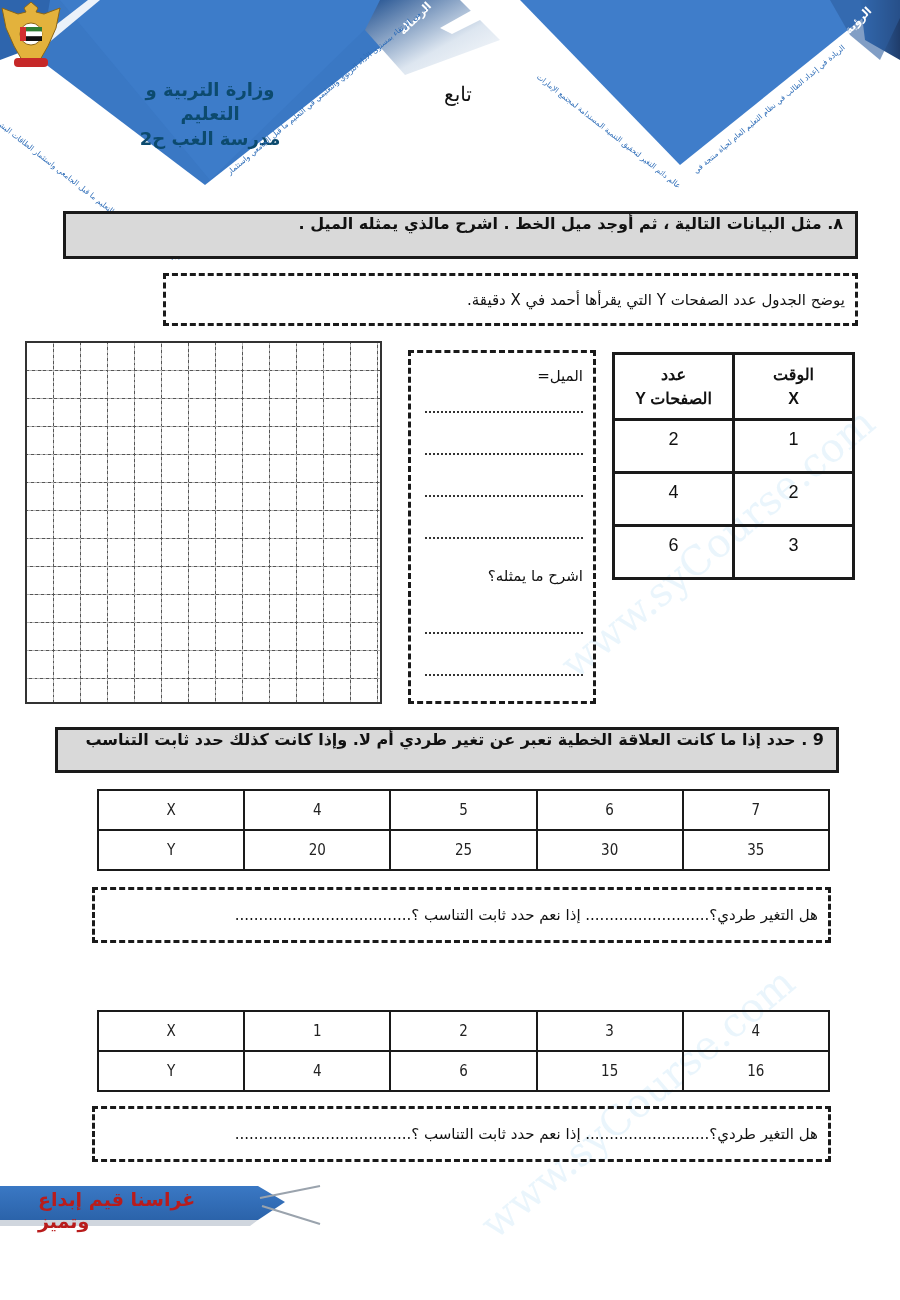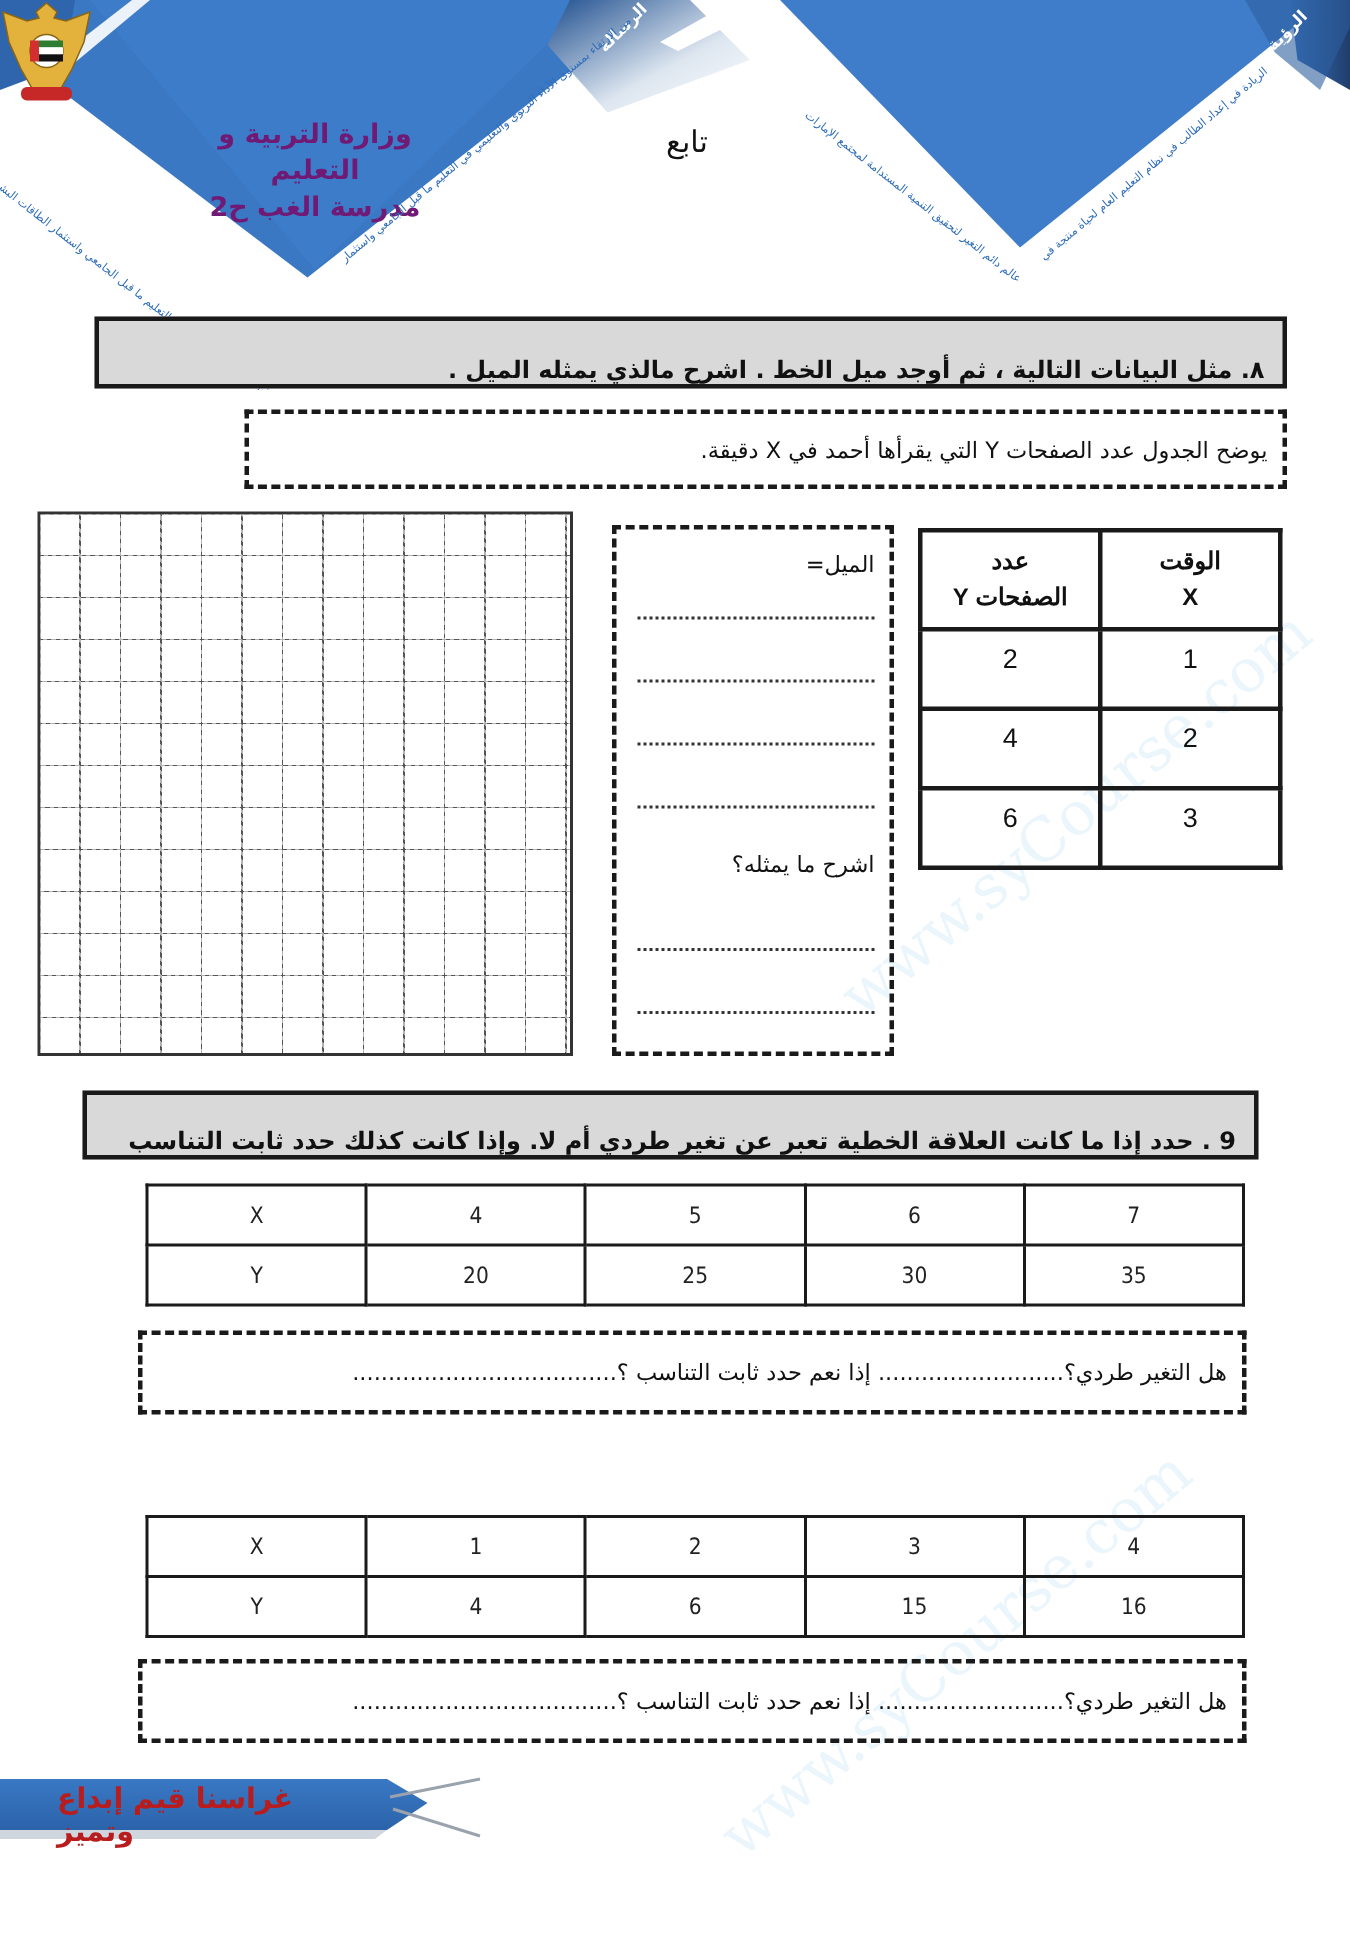--- a/index.html
+++ b/index.html
@@ -2,32 +2,32 @@
 <html><head>
 <meta charset="utf-8">
 <style>
   * { box-sizing: border-box; margin: 0; padding: 0; }
   html, body { width: 900px; height: 1300px; background: #ffffff; overflow: hidden; }
   body { position: relative; font-family: "DejaVu Sans", sans-serif; color: #111; }
 
   
   .banner { position: absolute; left: 0; top: 0; width: 900px; height: 260px; overflow: hidden; }
   .banner svg { position: absolute; left: 0; top: 0; }
-  .ministry { position: absolute; left: 120px; top: 78px; width: 180px; text-align: center; color: #701a75; font-weight: bold; direction: rtl; }
+  .ministry { position: absolute; left: 120px; top: 78px; width: 180px; text-align: center; color: #0c4a6e; font-weight: bold; direction: rtl; }
   .ministry .l1 { font-size: 18px; line-height: 24px; }
   .ministry .l2 { font-size: 18px; line-height: 26px; }
   .emblem { position: absolute; left: 180px; top: 6px; width: 62px; height: 70px; }
   .tab-label { position: absolute; left: 444px; top: 82px; font-family: "DejaVu Serif", serif; font-size: 20px; direction: rtl; }
   .vertex-label { position: absolute; color: #fff; font-size: 11px; font-weight: bold; direction: rtl; }
   .vertex-label.risala { left: 395px; top: 12px; transform: rotate(-45deg); }
   .vertex-label.ruya { left: 842px; top: 14px; transform: rotate(-45deg); }
   .slogan { position: absolute; color: #2e6db8; font-size: 7.5px; white-space: nowrap; direction: rtl; }
 
   
-  .q-header { position: absolute; background: #d9d9d9; border: 3px solid #1a1a1a; direction: rtl; font-weight: bold; font-size: 16px; padding: 0 12px; display: flex; align-items: flex-end; }
+  .q-header { position: absolute; background: #d9d9d9; border: 3px solid #1a1a1a; direction: rtl; font-weight: bold; font-size: 16px; padding: 0 12px; display: flex; align-items: flex-start; }
   .q8 { left: 63px; top: 211px; width: 795px; height: 48px; }
   .q9 { left: 55px; top: 727px; width: 784px; height: 46px; }
 
   .dashed-box { position: absolute; border: 3px dashed #1a1a1a; direction: rtl; }
   .intro { left: 163px; top: 273px; width: 695px; height: 53px; display: flex; align-items: center; padding: 0 10px; font-size: 15px; }
 
   
   .graph { position: absolute; left: 25px; top: 341px; width: 357px; height: 363px; border: 2px solid #333;
     background-image:
       repeating-linear-gradient(to right, transparent 0 26px, #555 26px 27px),

